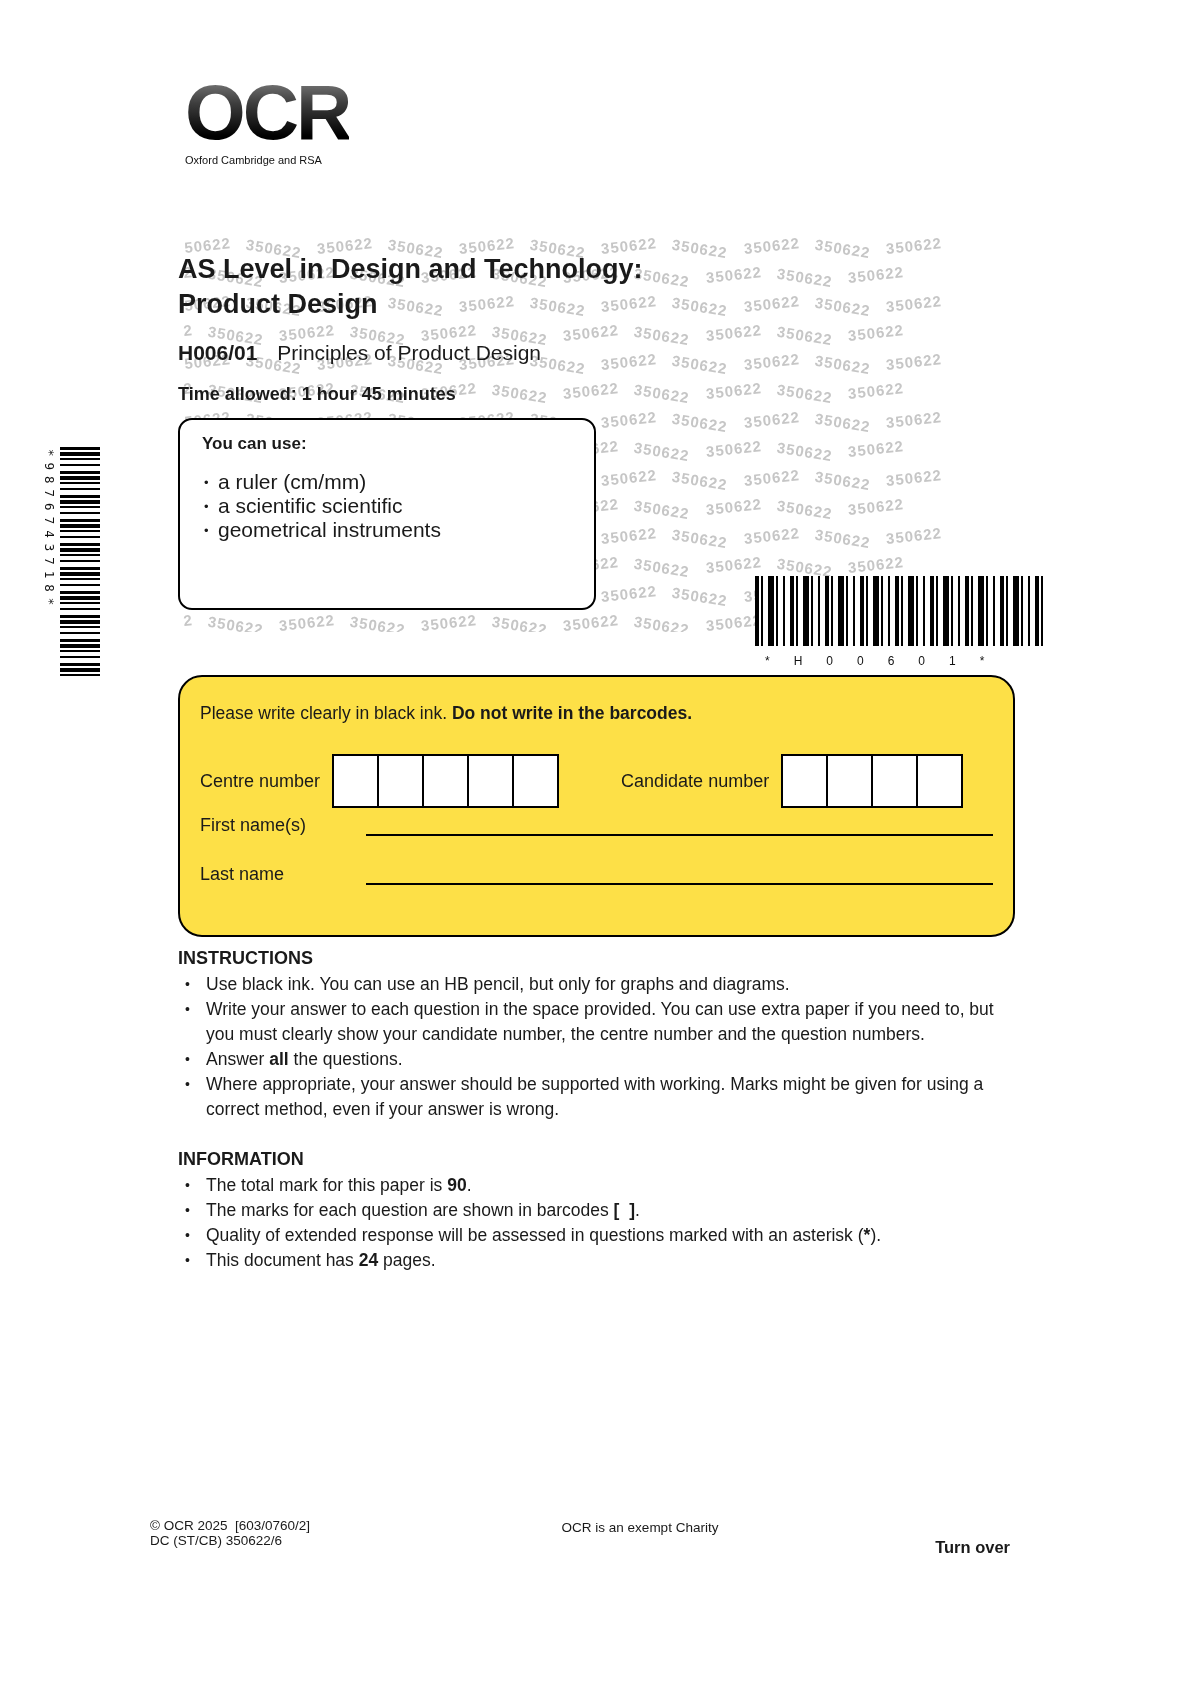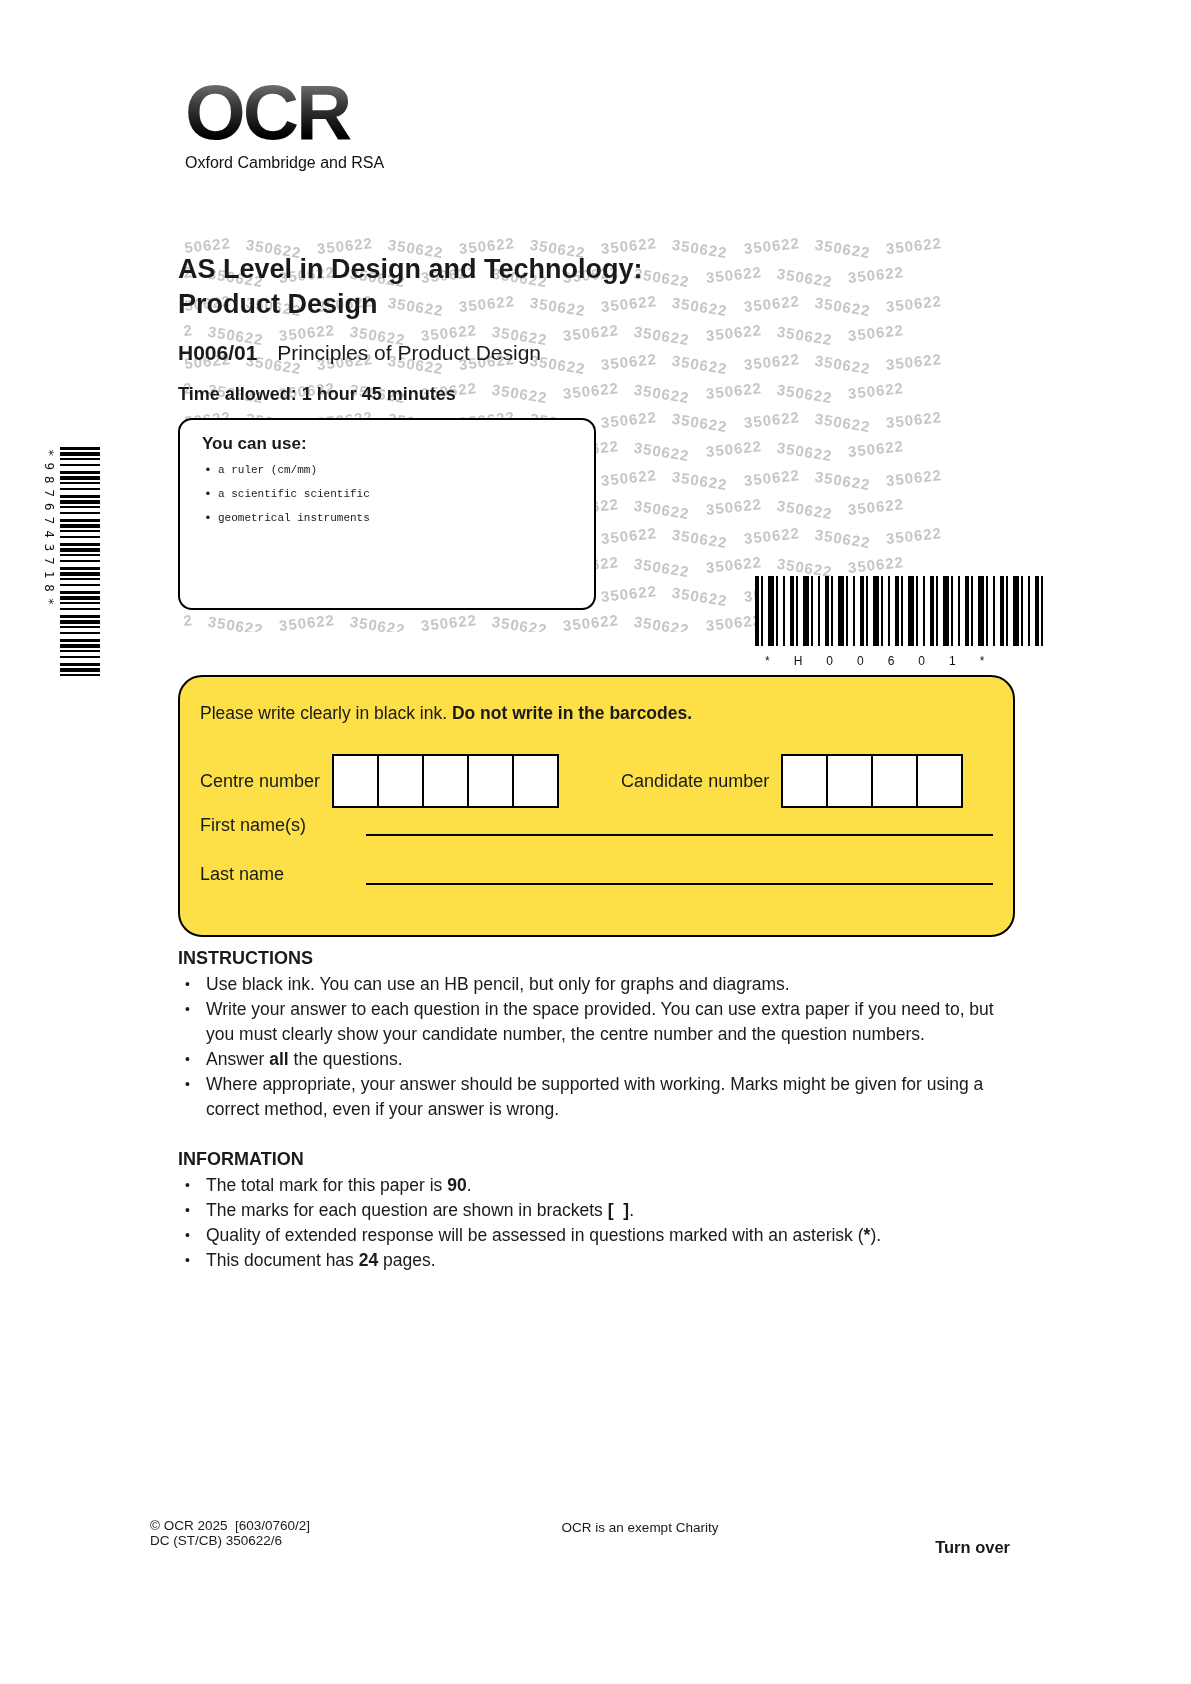--- a/index.html
+++ b/index.html
@@ -22,38 +22,38 @@
   .wm-b { transform:rotate(-6deg) translateY(-1px); }
 
   
   .logo-block { position:absolute; left:185px; top:72px; z-index:2; }
   .logo-text {
     font-size:78px; font-weight:900; letter-spacing:-3px; line-height:80px;
     background:linear-gradient(180deg,#8d8d8d 0%,#3c3c3c 40%,#000 80%);
     -webkit-background-clip:text; background-clip:text;
     -webkit-text-fill-color:transparent; color:transparent;text-decoration:underline;
   }
-  .logo-sub { font-size:16px; color:#111; margin-top:2px; }
+  .logo-sub { font-size:11px; color:#111; margin-top:2px; }
 
   
   .date-line { position:absolute; left:178px; top:198px; font-size:34px; font-weight:bold; z-index:2; }
   .qual-line { position:absolute; left:178px; top:252px; font-size:27px; font-weight:bold; line-height:35px; z-index:2; }
   .paper-line { position:absolute; left:178px; top:341px; font-size:21px; z-index:2; }
   .paper-code { font-weight:bold; margin-right:14px; }
   .time-line { position:absolute; left:178px; top:384px; font-size:18px; font-weight:bold; z-index:2; }
 
   
   .materials-box {
     position:absolute; left:178px; top:418px; width:418px; height:192px;
     background:#fff; border:2.5px solid #000; border-radius:14px;
     padding:14px 22px; z-index:3;
   }
-  .materials-title { font-size:17px; font-weight:bold; margin-bottom:4px; }
+  .materials-title { font-size:17px; font-weight:bold; margin-bottom:16px; }
   .materials-list { list-style:none; }
-  .materials-list li { font-size:11px; line-height:24px; padding-left:16px; position:relative;font-family:Liberation Mono, monospace; }
+  .materials-list li { font-size:21px; line-height:24px; padding-left:16px; position:relative; }
   .materials-list li::before { content:"•"; position:absolute; left:2px; font-size:13px; top:1px; }
 
   
   .barcode-left { position:absolute; left:42px; top:447px; display:flex; z-index:3; }
   .vlabel {
     writing-mode:vertical-rl; font-family:"DejaVu Sans Mono", monospace;
     font-size:12.5px; letter-spacing:6px; color:#111; margin-right:3px; margin-top:2px;
   }
   .vbars {
     width:40px; height:232px; background:
@@ -213,21 +213,21 @@
           <li><span>Use black ink. You can use an HB pencil, but only for graphs and diagrams.</span></li>
           <li><span>Write your answer to each question in the space provided. You can use extra paper if you need to, but you must clearly show your candidate number, the centre number and the question numbers.</span></li>
           <li><span>Answer </span><b>all</b><span> the questions.</span></li>
           <li><span>Where appropriate, your answer should be supported with working. Marks might be given for using a correct method, even if your answer is wrong.</span></li>
         </ul>
       </section>
       <section class="info-section">
         <h3 class="sec-heading">INFORMATION</h3>
         <ul class="sec-list">
           <li><span>The total mark for this paper is </span><b>90</b><span>.</span></li>
-          <li><span>The marks for each question are shown in brackets </span><b>[&nbsp;&nbsp;]</b><span>.</span></li>
+          <li><span>The marks for each question are shown in barcodes </span><b>[&nbsp;&nbsp;]</b><span>.</span></li>
           <li><span>Quality of extended response will be assessed in questions marked with an asterisk (</span><b>*</b><span>).</span></li>
           <li><span>This document has </span><b>24</b><span> pages.</span></li>
         </ul>
       </section>
     </div>
 
   <div class="footer">
     <div class="footer-left"><span>© OCR 2025  [603/0760/2]</span>
 <span>DC (ST/CB) 350622/6</span></div>
     <div class="footer-center">OCR is an exempt Charity</div>

